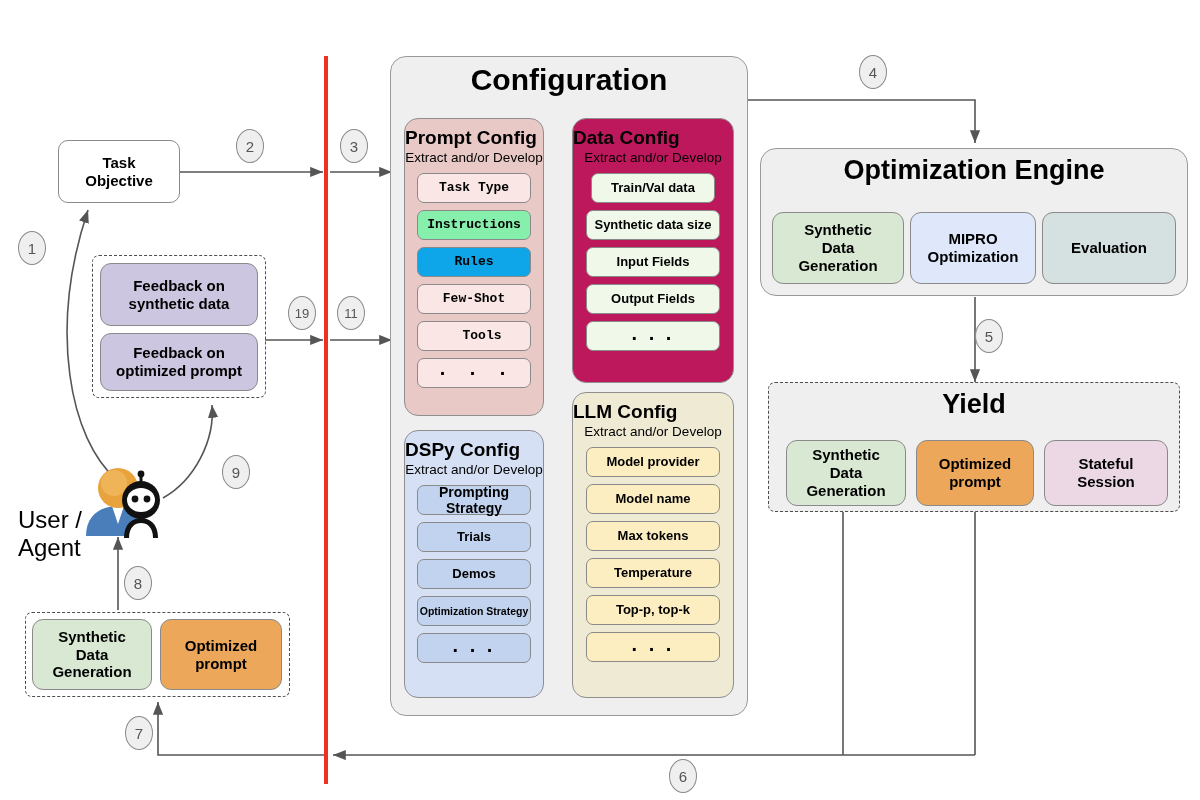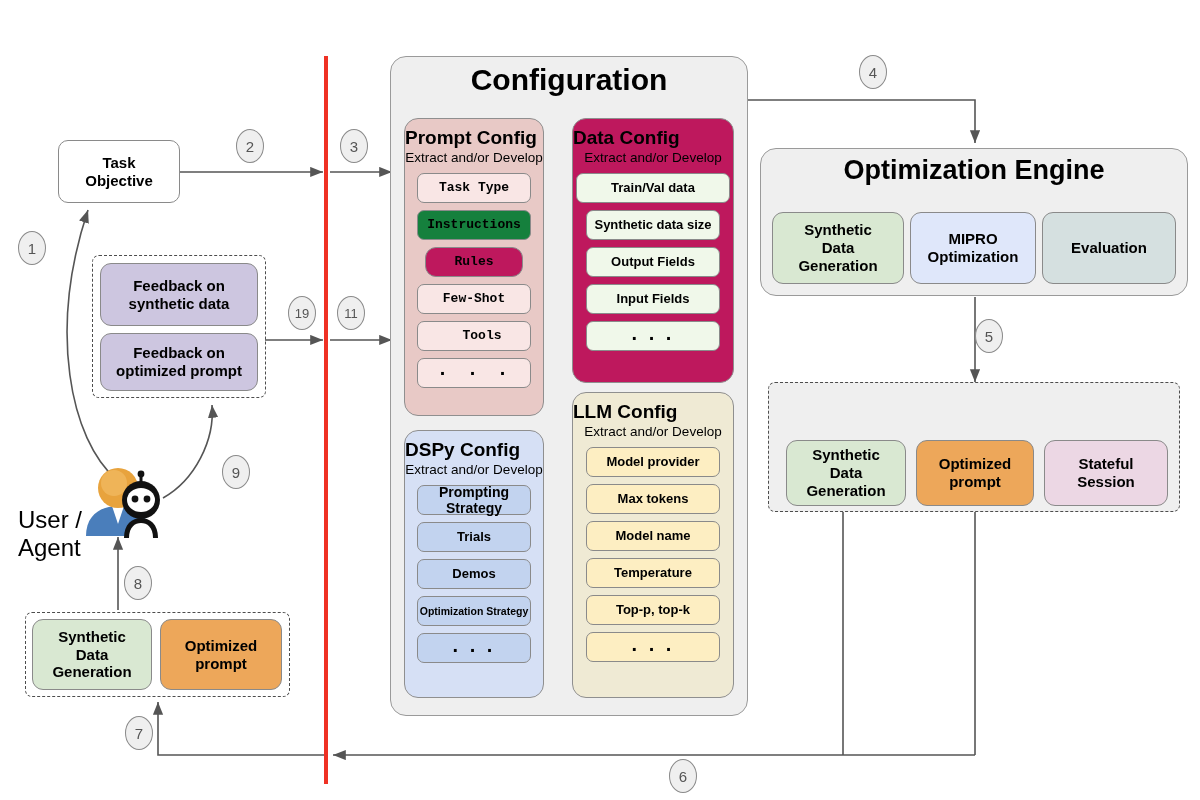--- a/index.html
+++ b/index.html
@@ -215,36 +215,36 @@
 prompt</div>
 
   <div class="panel" style="left:390px; top:56px; width:358px; height:660px;"></div>
   <div class="panel-title" style="position:absolute; left:390px; top:63px; width:358px; font-size:30px;">Configuration</div>
 
   <div class="subpanel" style="left:404px; top:118px; width:140px; height:298px; background:#e8c9c6;">
     <div class="sub-title" style="margin-top:9px;">Prompt Config</div>
     <div class="sub-sub">Extract and/or Develop</div>
     <div style="margin-top:8px;font-family:Liberation Mono, monospace;">
       <div class="item" style="width:114px; margin-bottom:7px; background:#f9e6e5;">Task Type</div>
-      <div class="item" style="width:114px; margin-bottom:7px; background:#15803d;">Instructions</div>
-      <div class="item" style="width:98px; margin-bottom:7px; background:#be185d;border-radius:11px;">Rules</div>
+      <div class="item" style="width:114px; margin-bottom:7px; background:#86efac;">Instructions</div>
+      <div class="item" style="width:114px; margin-bottom:7px; background:#0ea5e9;">Rules</div>
       <div class="item" style="width:114px; margin-bottom:7px; background:#f9e6e5;">Few-Shot</div>
       <div class="item" style="width:114px; margin-bottom:7px; background:#f9e6e5;padding-left:16px;">Tools</div>
       <div class="item dots" style="width:114px; background:#f9e6e5;">. . .</div>
     </div>
   </div>
 
   <div class="subpanel" style="left:572px; top:118px; width:162px; height:265px; background:#be185d;">
     <div class="sub-title" style="margin-top:9px;">Data Config</div>
     <div class="sub-sub">Extract and/or Develop</div>
     <div style="margin-top:8px;">
-      <div class="item" style="width:154px; margin-bottom:7px; background:#f0f8ea;">Train/Val data</div>
+      <div class="item" style="width:124px; margin-bottom:7px; background:#f0f8ea;">Train/Val data</div>
       <div class="item" style="width:134px; margin-bottom:7px; background:#f0f8ea;text-align:right;">Synthetic data size</div>
+      <div class="item" style="width:134px; margin-bottom:7px; background:#f0f8ea;">Input Fields</div>
       <div class="item" style="width:134px; margin-bottom:7px; background:#f0f8ea;">Output Fields</div>
-      <div class="item" style="width:134px; margin-bottom:7px; background:#f0f8ea;">Input Fields</div>
       <div class="item dots" style="width:134px; background:#f0f8ea;">. . .</div>
     </div>
   </div>
 
   <div class="subpanel" style="left:404px; top:430px; width:140px; height:268px; background:#d6e0f5;">
     <div class="sub-title" style="margin-top:9px;">DSPy Config</div>
     <div class="sub-sub">Extract and/or Develop</div>
     <div style="margin-top:8px;">
       <div class="item" style="width:114px; margin-bottom:7px; background:#c2d3ef; font-size:14px;">Prompting Strategy</div>
       <div class="item" style="width:114px; margin-bottom:7px; background:#c2d3ef;">Trials</div>
@@ -252,38 +252,39 @@
       <div class="item" style="width:114px; margin-bottom:7px; background:#c2d3ef; font-size:10.5px;">Optimization Strategy</div>
       <div class="item dots" style="width:114px; background:#c2d3ef;">. . .</div>
     </div>
   </div>
 
   <div class="subpanel" style="left:572px; top:392px; width:162px; height:306px; background:#efead4;">
     <div class="sub-title" style="margin-top:9px;">LLM Config</div>
     <div class="sub-sub">Extract and/or Develop</div>
     <div style="margin-top:8px;">
       <div class="item" style="width:134px; margin-bottom:7px; background:#fdeec2;">Model provider</div>
+      <div class="item" style="width:134px; margin-bottom:7px; background:#fdeec2;">Model name</div>
       <div class="item" style="width:134px; margin-bottom:7px; background:#fdeec2;">Max tokens</div>
-      <div class="item" style="width:134px; margin-bottom:7px; background:#fdeec2;">Model name</div>
       <div class="item" style="width:134px; margin-bottom:7px; background:#fdeec2;">Temperature</div>
       <div class="item" style="width:134px; margin-bottom:7px; background:#fdeec2;">Top-p, top-k</div>
       <div class="item dots" style="width:134px; background:#fdeec2;">. . .</div>
     </div>
   </div>
 
   <div class="panel" style="left:760px; top:148px; width:428px; height:148px;"></div>
   <div class="panel-title" style="position:absolute; left:760px; top:155px; width:428px; font-size:27px;">Optimization Engine</div>
   <div class="chip" style="left:772px; top:212px; width:132px; height:72px; background:#d9e8d2; white-space:pre-line;">Synthetic
 Data
 Generation</div>
   <div class="chip" style="left:910px; top:212px; width:126px; height:72px; background:#dfe7fa; white-space:pre-line;">MIPRO
 Optimization</div>
   <div class="chip" style="left:1042px; top:212px; width:134px; height:72px; background:#d5e0e0; white-space:pre-line;">Evaluation</div>
 
   <div class="dashed-group" style="left:768px; top:382px; width:412px; height:130px; background:#efefef;"></div>
+  <div class="panel-title" style="position:absolute; left:768px; top:389px; width:412px; font-size:27px;">Yield</div>
   <div class="chip" style="left:786px; top:440px; width:120px; height:66px; background:#d9e8d2; white-space:pre-line;">Synthetic
 Data
 Generation</div>
   <div class="chip" style="left:916px; top:440px; width:118px; height:66px; background:#eda75a; white-space:pre-line;">Optimized
 prompt</div>
   <div class="chip" style="left:1044px; top:440px; width:124px; height:66px; background:#ecd7e4; white-space:pre-line;">Stateful
 Session</div>
 
   <div class="num" style="left:18px;  top:231px;">1</div>
   <div class="num" style="left:236px; top:129px;">2</div>

